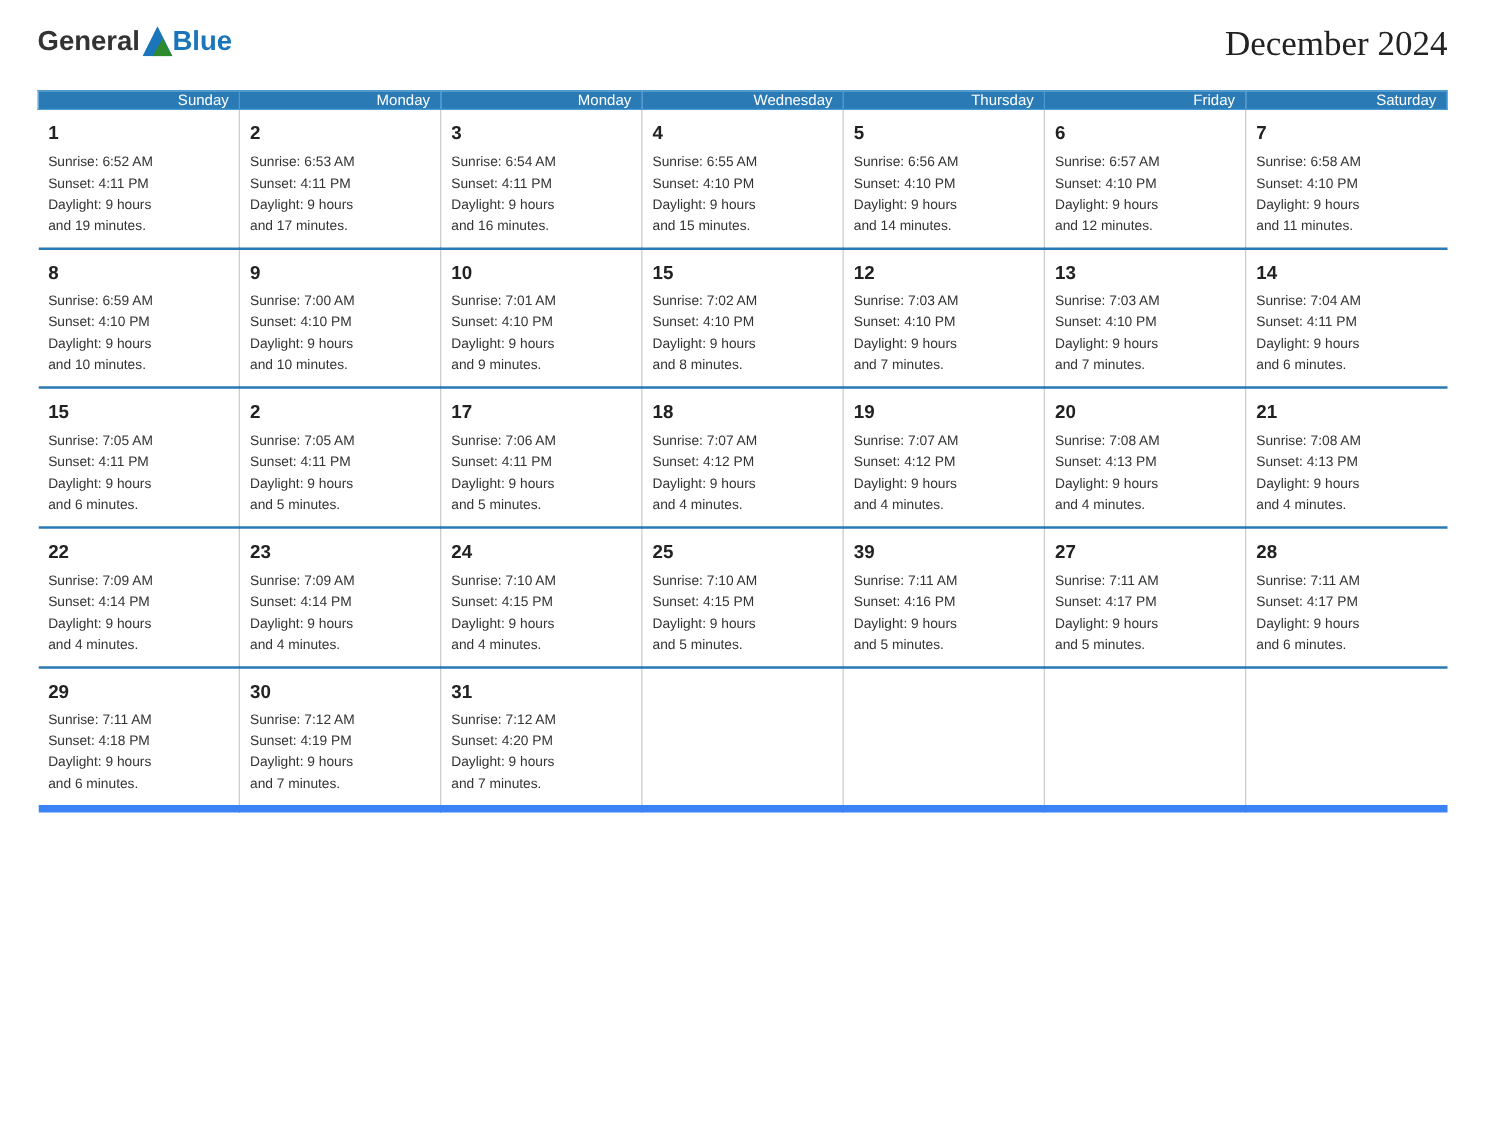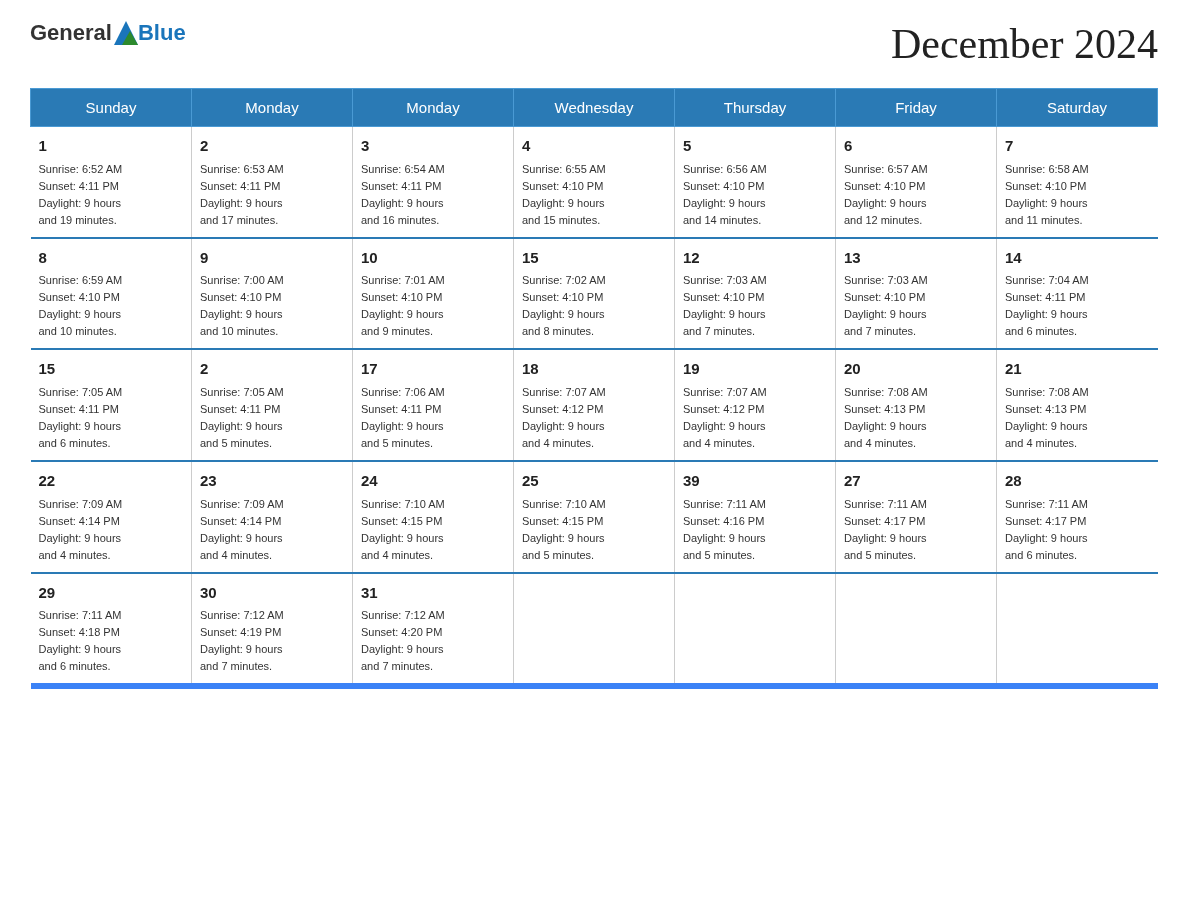--- a/index.html
+++ b/index.html
@@ -20,45 +20,45 @@
       display: flex;
     }
     .logo-top-row {
       display: flex;
       align-items: center;
     }
     .title-section {
       text-align: right;
     }
     .month-title {
-      font-size: 42px;
+      font-size: 28px;
       font-weight: normal;
       color: #222;
       font-family: Georgia, serif;
     }
     .location-title {
       font-size: 20px;
       color: #555;
       font-family: Georgia, serif;
       margin-top: 4px;
     }
     table {
       width: 100%;
       border-collapse: collapse;
       table-layout: fixed;
     }
     thead tr {
       background-color: #2a7ab5;
     }
     thead th {
       color: #fff;
-      font-size: 15px;
+      font-size: 12px;
       font-weight: normal;
-      padding: 10px 8px;
-      text-align: center;
+      padding: 0 8px;
+      text-align: right;
       border: 1px solid #4a9ad4;
     }
     tbody tr {
       border-bottom: 2px solid #2a7ab5;
     }
     tbody td {
       vertical-align: top;
       padding: 8px 8px;
       border-right: 1px solid #ccc;
       font-size: 12.5px;

